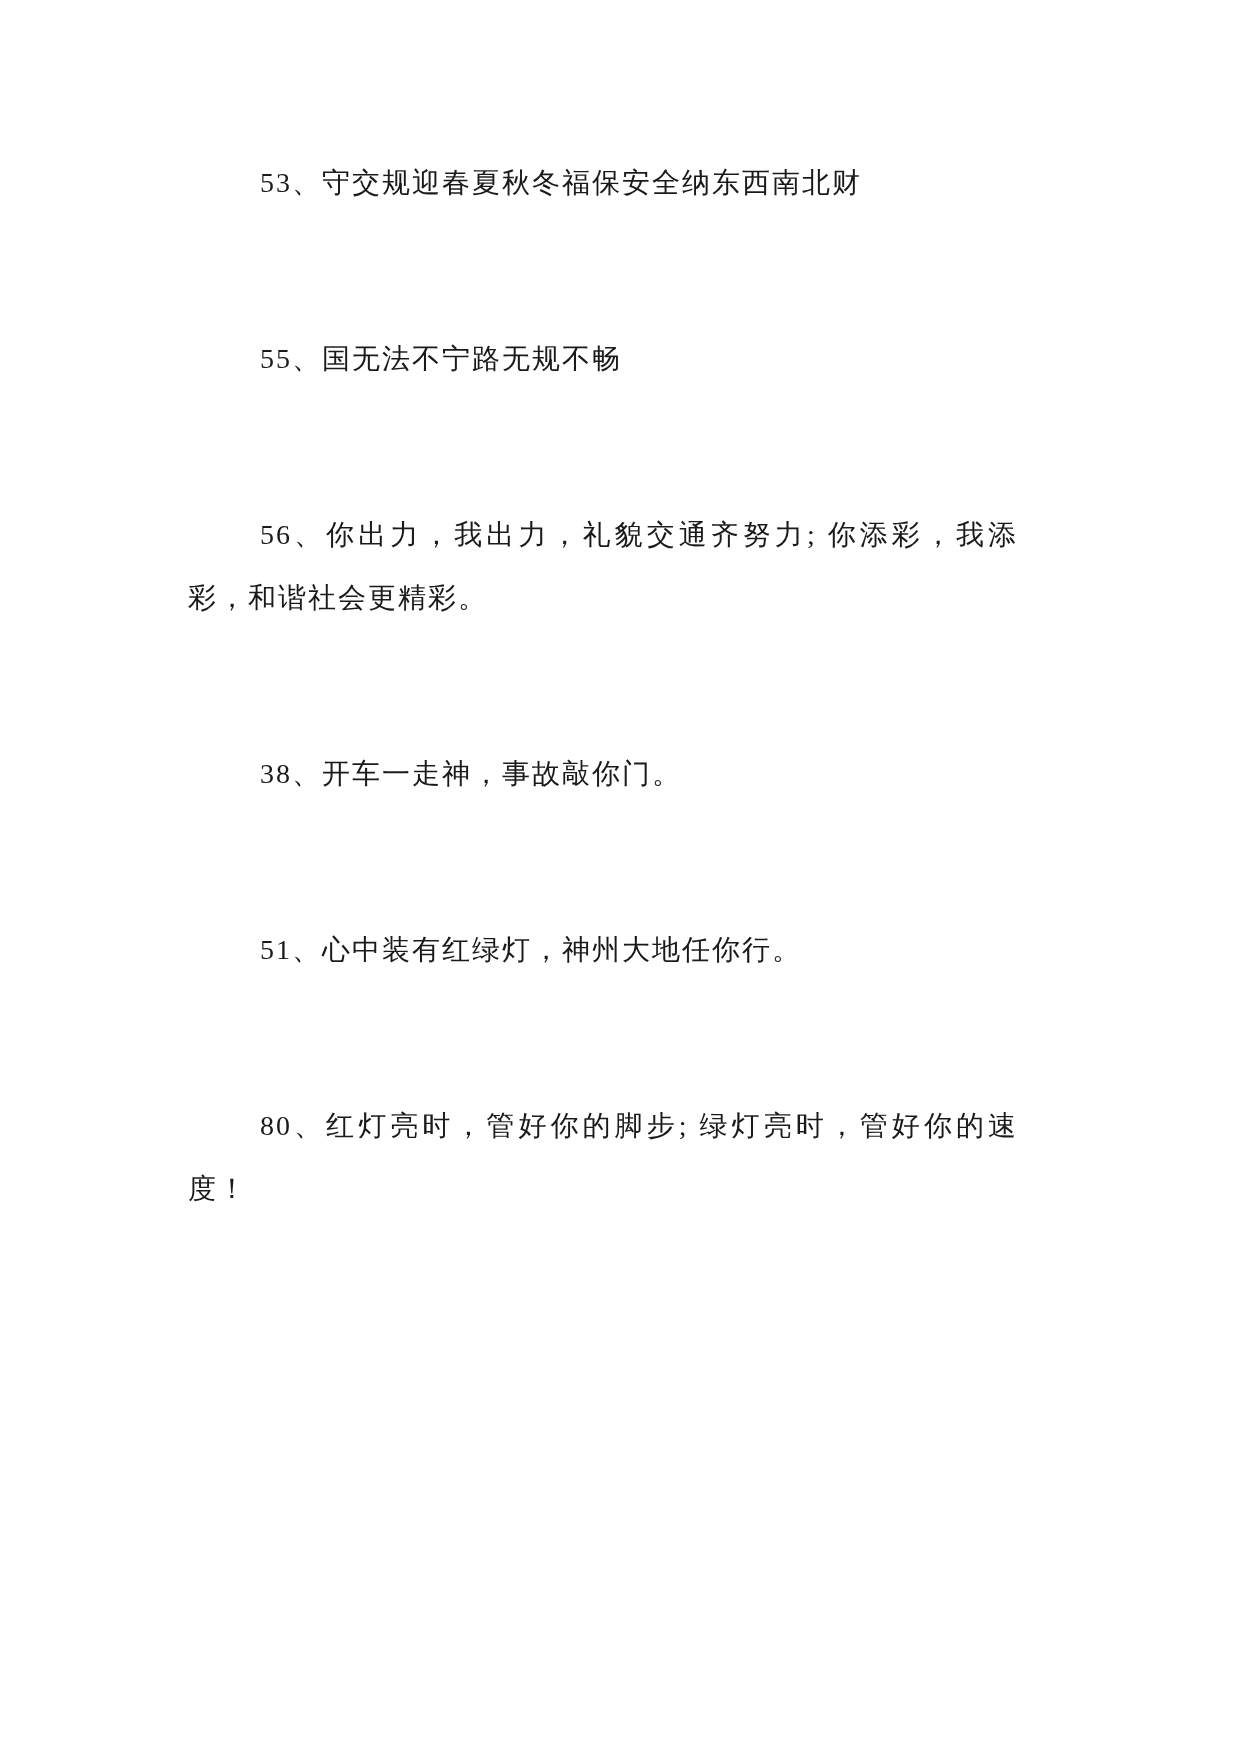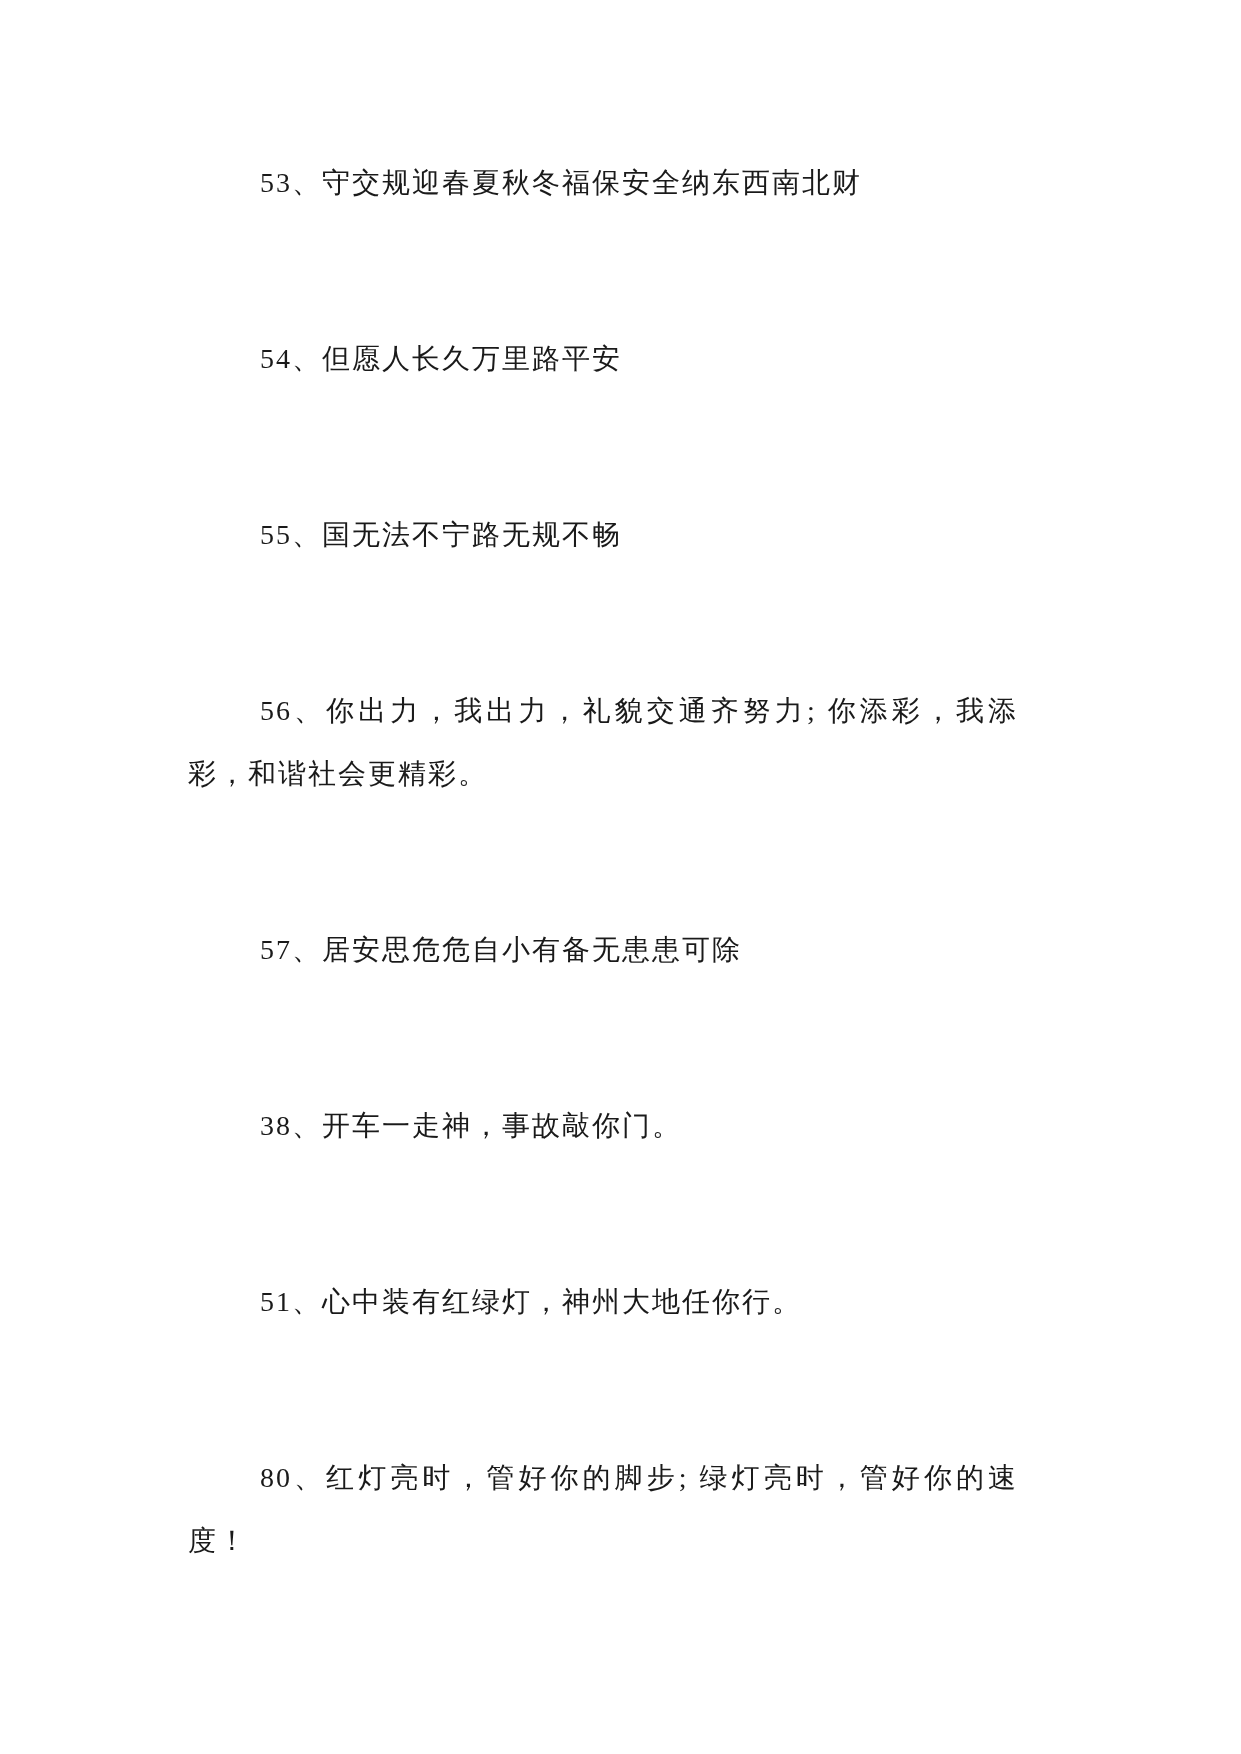--- a/index.html
+++ b/index.html
@@ -36,21 +36,19 @@
   .para:first-child {
     margin-top: 0;
   }
 </style>
 </head>
 <body>
 
 <div class="page">
   <div class="doc-body">
     <p class="para">53、守交规迎春夏秋冬福保安全纳东西南北财</p>
-    <p class="para">54、但愿人长久万里路平安</p>
     <p class="para">55、国无法不宁路无规不畅</p>
     <p class="para">56、你出力，我出力，礼貌交通齐努力; 你添彩，我添彩，和谐社会更精彩。</p>
-    <p class="para">57、居安思危危自小有备无患患可除</p>
     <p class="para">38、开车一走神，事故敲你门。</p>
     <p class="para">51、心中装有红绿灯，神州大地任你行。</p>
     <p class="para">80、红灯亮时，管好你的脚步; 绿灯亮时，管好你的速度！</p>
   </div>
 </div>
 
 </body></html>

